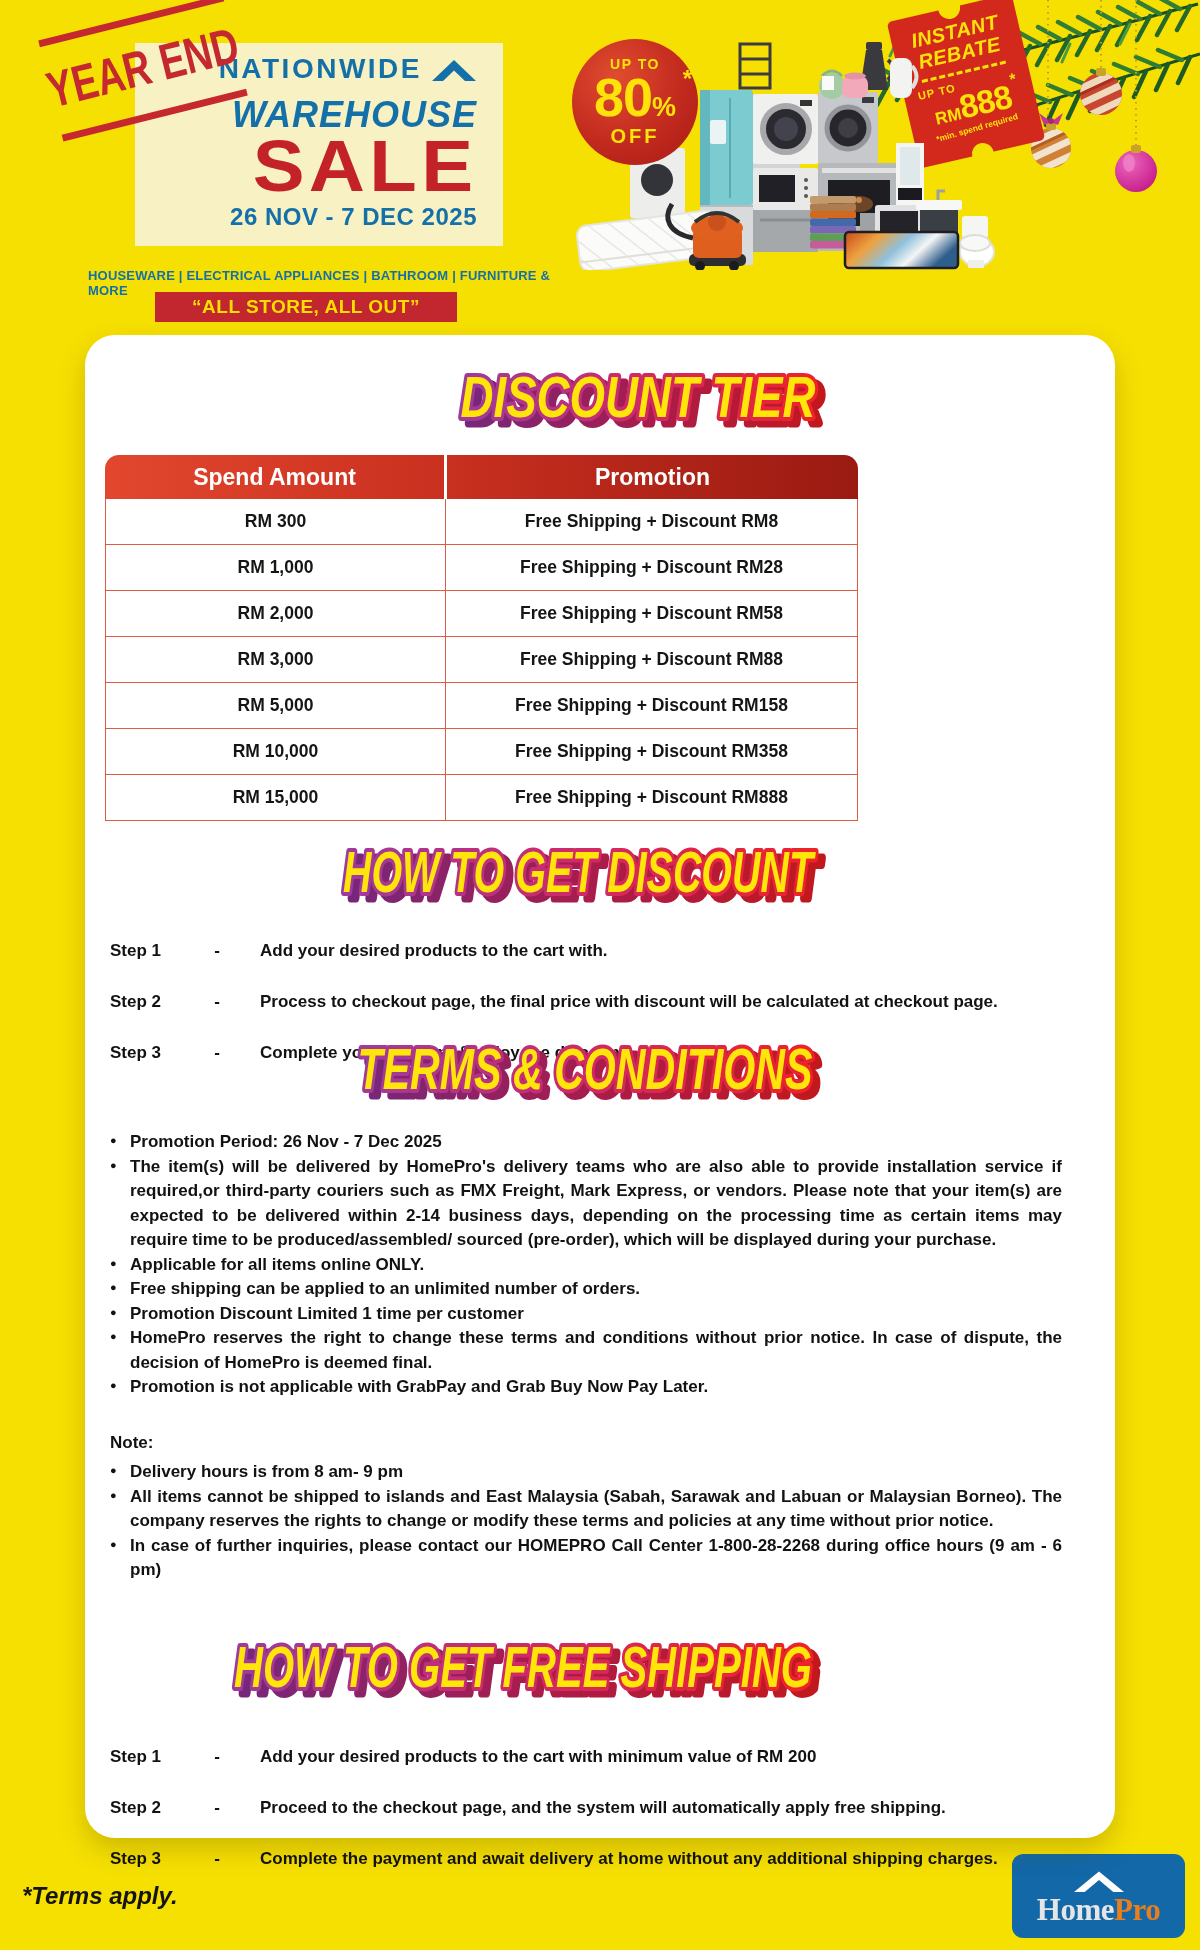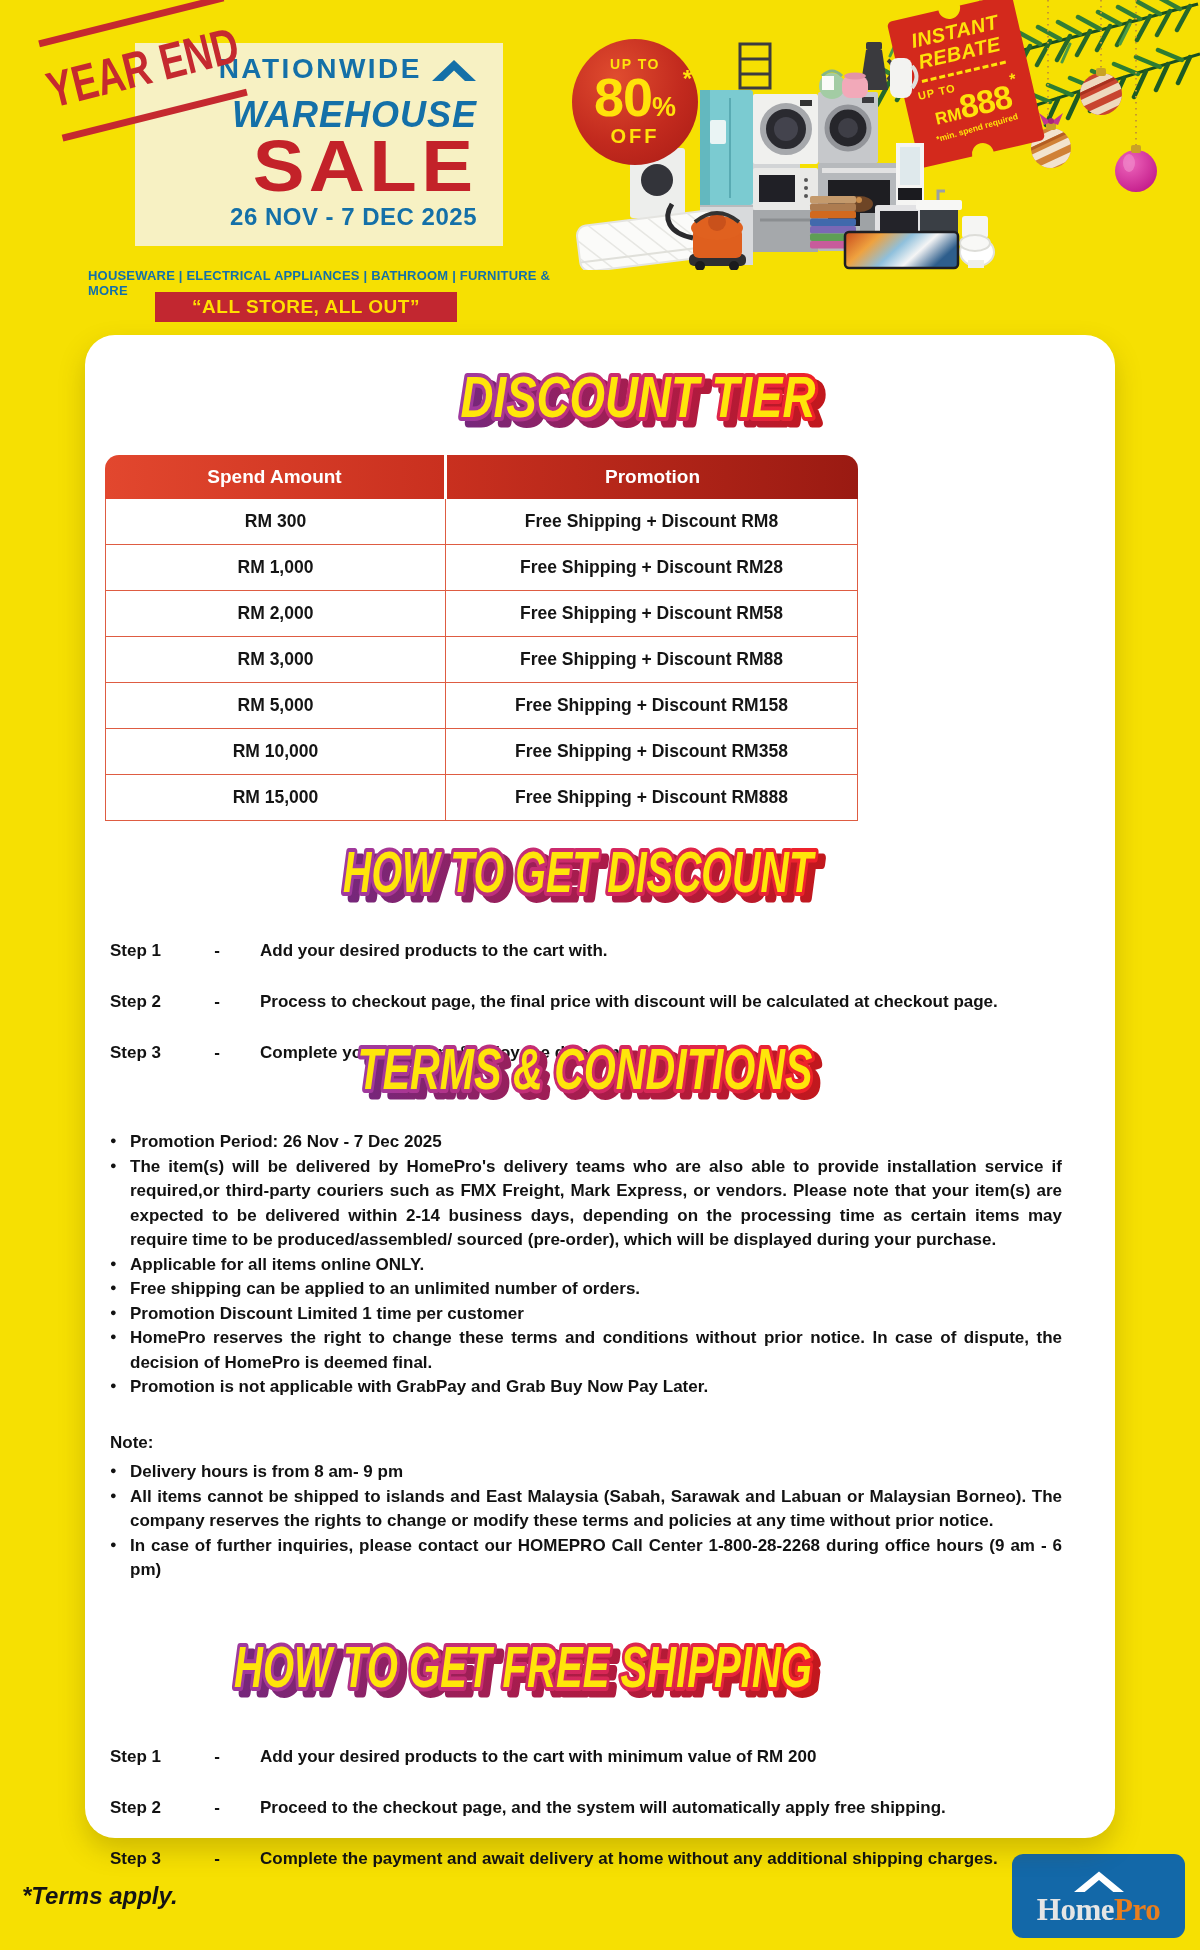--- a/index.html
+++ b/index.html
@@ -52,21 +52,21 @@
   
   .card { position:absolute; left:85px; top:335px; width:1030px; height:1503px; background:#FFFFFF; border-radius:30px;
           box-shadow:0 12px 26px rgba(90,70,0,0.25); z-index:5; }
   .card .blk { position:absolute; }
   .title-wrap { left:5px; width:753px; text-align:right; }
   .big-title text { font-family:"Liberation Sans", sans-serif; font-weight:bold; font-style:italic; font-size:58px; }
 
   .dtable { left:20px; top:120px; width:753px; }
   .thead { display:grid; grid-template-columns:339px 1fr; height:44px; border-radius:14px 14px 0 0;
            background:linear-gradient(90deg,#E2472E 0%, #C9301F 45%, #9A1A12 100%); align-items:center; }
-  .th { color:#fff; font-size:19px; font-weight:700; text-align:center; }
+  .th { color:#fff; font-size:23px; font-weight:700; text-align:center; }
   .th2 { border-left:3px solid #fff; height:100%; display:flex; align-items:center; justify-content:center; }
   .trow { display:grid; grid-template-columns:339px 1fr; height:46px; background:#fff; border:1.6px solid #DE5C42; border-top:none; }
   .td { display:flex; align-items:center; justify-content:center; font-size:17.5px; font-weight:700; color:#151515; }
   .td2 { border-left:1.6px solid #DE5C42; }
 
   .steps { display:grid; grid-template-columns:64px 38px 1fr; font-size:17px; font-weight:700; color:#121212; line-height:27px;gap:24px; }
   .steps .dash { text-align:center; }
   .steps-a { left:25px; top:602px; right:40px; }
   .steps-b { left:25px; top:1408px; right:40px; }
 

